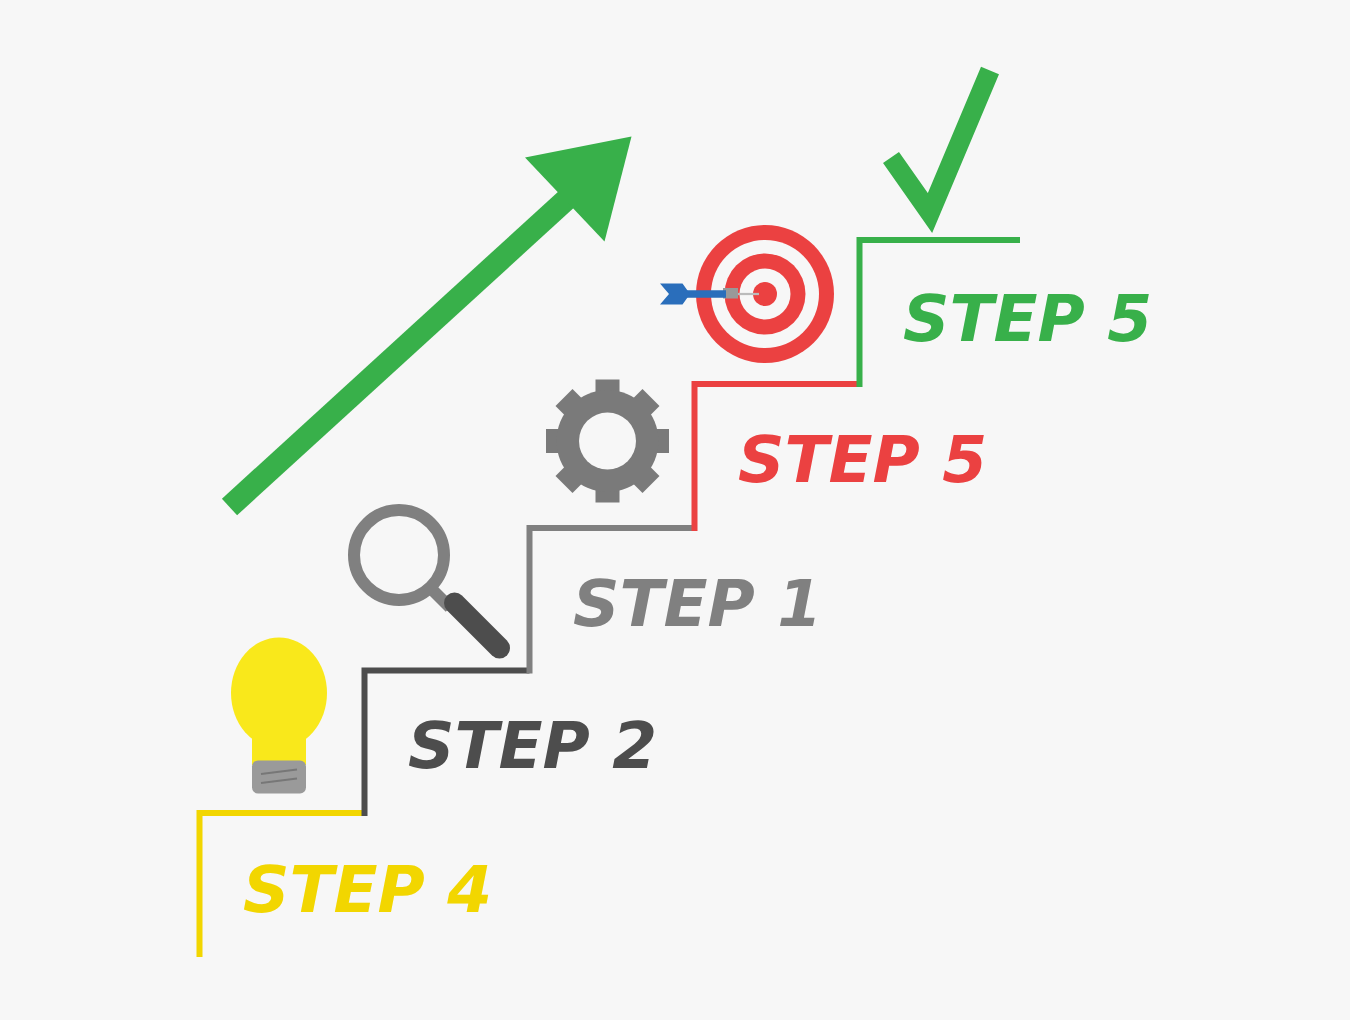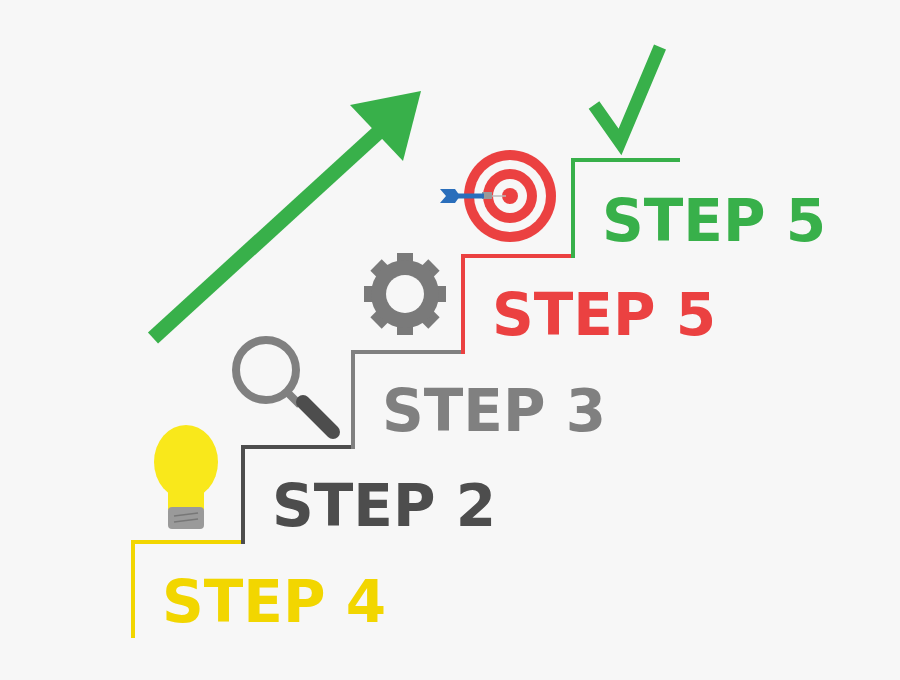--- a/index.html
+++ b/index.html
@@ -1,18 +1,18 @@
 <!DOCTYPE html>
 <html><head>
   <meta charset="utf-8">
   <style>
     html, body { margin:0; padding:0; }
     body { width:900px; height:680px; background:#f7f7f7; position:relative; overflow:hidden; font-family:"Liberation Sans", sans-serif; }
     svg.stage { position:absolute; left:0; top:0; }
-    .label { position:absolute; font-family:"DejaVu Sans", sans-serif; font-weight:bold; font-size:58px; letter-spacing:0px; white-space:nowrap; line-height:1; }
+    .label { position:absolute; font-family:"DejaVu Sans", sans-serif; font-weight:bold; font-size:43px; letter-spacing:0px; white-space:nowrap; line-height:1;font-style:italic; }
   </style>
 </head>
 <body>
 
 <svg class="stage" width="900" height="680" viewBox="0 0 900 680">
 
   <g>
     <line x1="153" y1="338" x2="383" y2="128" stroke="#38b04a" stroke-width="15"></line>
     <polygon points="421,91 403,161 350,105" fill="#38b04a"></polygon>
   </g>
@@ -56,15 +56,15 @@
     <rect x="482" y="192" width="10" height="7" fill="#999999"></rect>
     <line x1="452" y1="196" x2="484" y2="196" stroke="#2a6ebb" stroke-width="5"></line>
     <polygon points="440,189 455,189 460,196 455,203 440,203 446,196" fill="#2a6ebb"></polygon>
   </g>
 
   <polyline points="594,105 620,142 660,47" fill="none" stroke="#38b04a" stroke-width="13" stroke-linejoin="miter"></polyline>
 </svg>
 
 <div class="label" style="left:162px; top:573px; color:#f2d600;">STEP 4</div>
 <div class="label" style="left:272px; top:477px; color:#4d4d4d;">STEP 2</div>
-<div class="label" style="left:382px; top:382px; color:#808080;">STEP 3</div>
+<div class="label" style="left:382px; top:382px; color:#808080;">STEP 1</div>
 <div class="label" style="left:492px; top:286px; color:#eb4141;">STEP 5</div>
 <div class="label" style="left:602px; top:192px; color:#38b04a;">STEP 5</div>
 
 </body></html>

